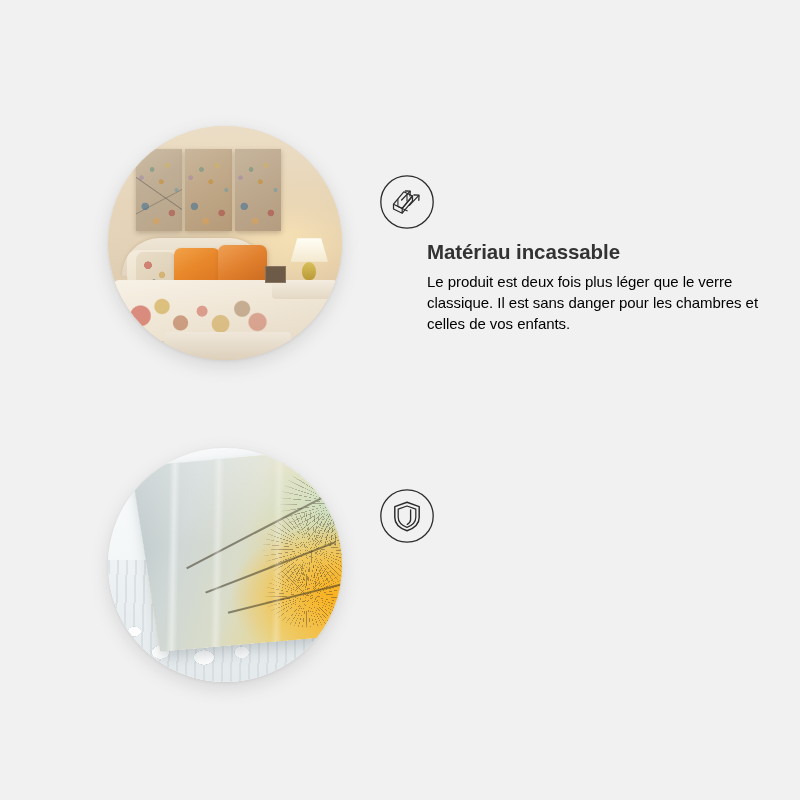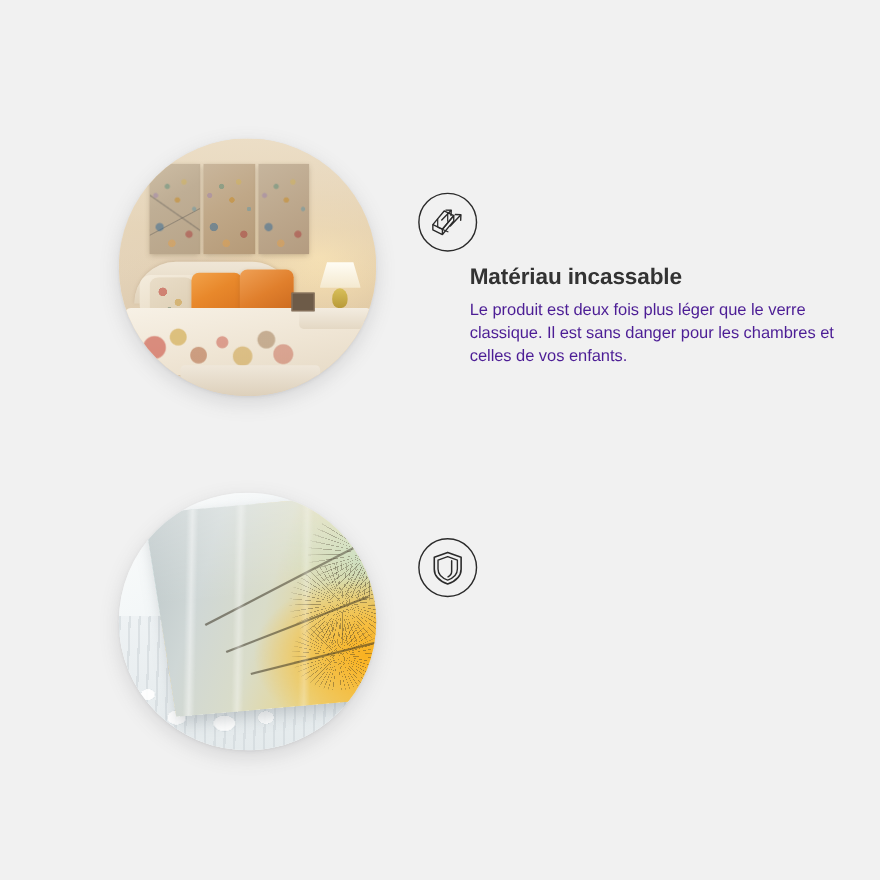--- a/index.html
+++ b/index.html
@@ -326,21 +326,21 @@
     font-size: 20.5px;
     font-weight: 700;
     line-height: 1.2;
     color: #333333;
     letter-spacing: -0.1px;
   }
   .body {
     margin: 6px 0 0 0;
     font-size: 15px;
     line-height: 1.42;
-    color: #4c1d95;
+    color: #000000;
     letter-spacing: -0.05px;
   }
 </style>
 </head>
 <body>
 
 <div class="page">
 
   <section class="feature feature-1">
 

